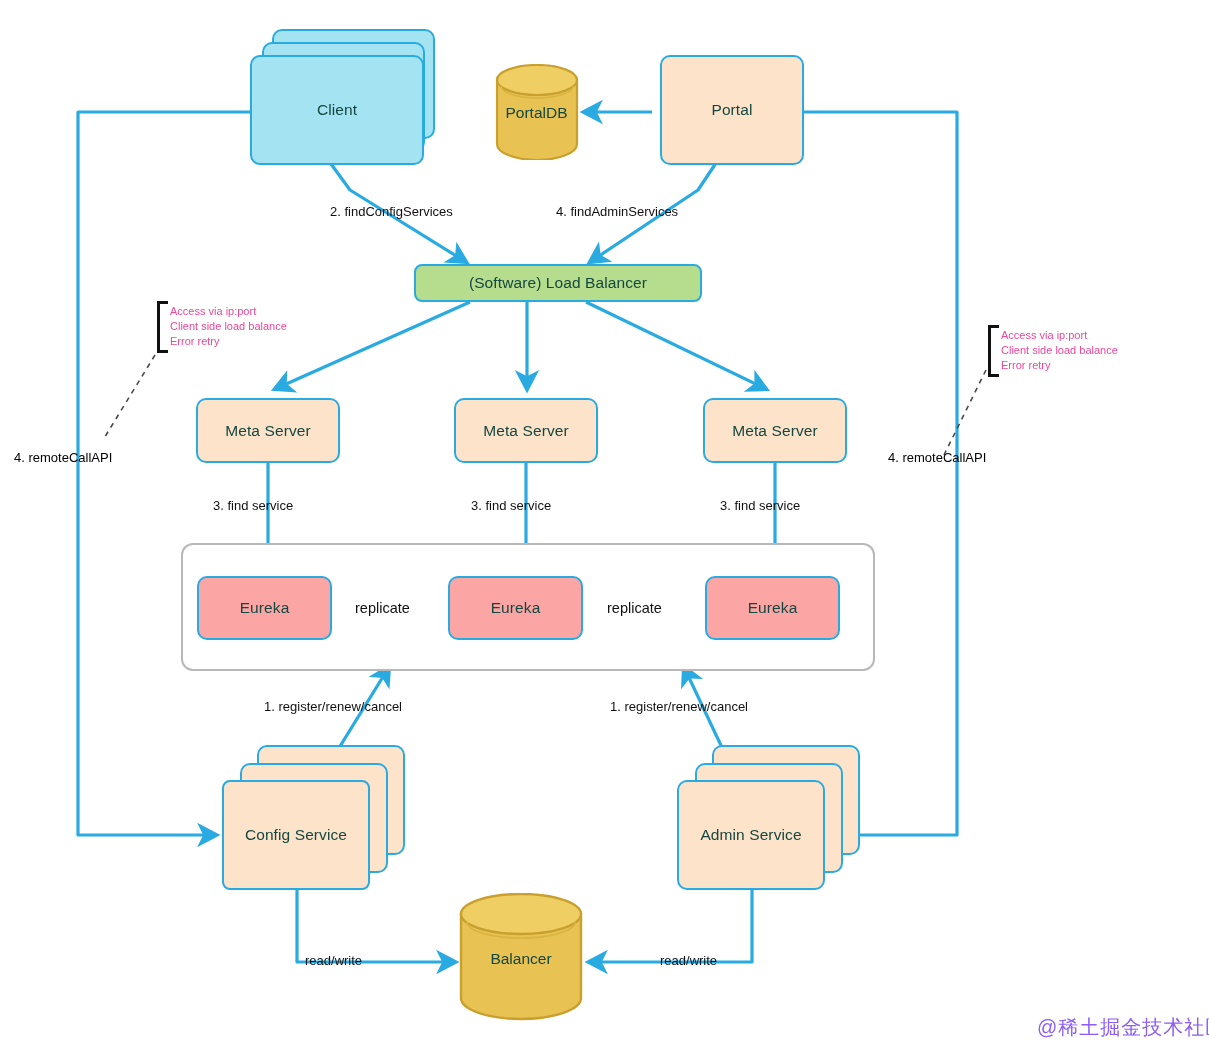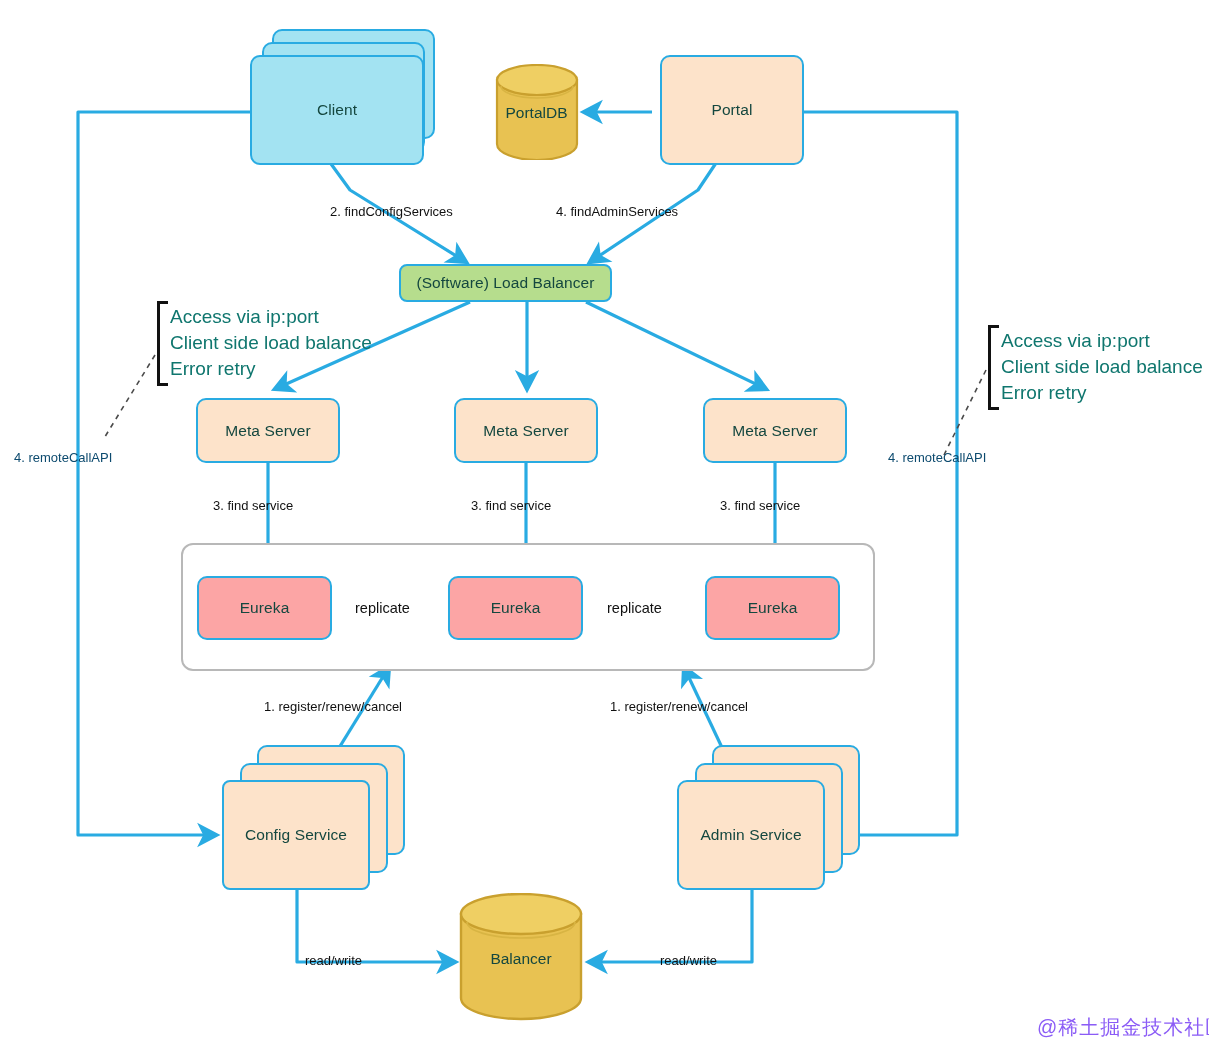--- a/index.html
+++ b/index.html
@@ -54,26 +54,26 @@
     color:#14473f;
     font-size:15.5px;
   }
   .lbl{
     position:absolute;
     color:#1f1f1f;
     font-size:13px;
     white-space:nowrap;
     line-height:1.32;
   }
-  .lbl-blue{color:#0c4a6e;}
+  .lbl-blue{color:#000000;}
   .lbl-dark{color:#111;}
   .note{
     position:absolute;
-    font-size:19px;
-    color:#0f766e;
+    font-size:11px;
+    color:#ec4899;
     line-height:1.38;
     white-space:nowrap;
   }
   .note .brk{
     position:absolute;
     left:-13px;top:-3px;
     width:11px;bottom:-3px;
     border:3px solid #111;
     border-right:none;
     box-sizing:border-box;
@@ -156,21 +156,21 @@
     <div class="cyl-label" style="top:40px;">PortalDB</div>
   </div>
 
   <div class="node peach-fill" style="left:660px;top:55px;width:144px;height:110px;">
     <span>Portal</span>
   </div>
 
   <div class="lbl lbl-dark" style="left:330px;top:203px;">2. findConfigServices</div>
   <div class="lbl lbl-dark" style="left:556px;top:203px;">4. findAdminServices</div>
 
-  <div class="node green-fill" style="left:399px;top:264px;width:213px;height:38px;border-radius:8px;">
+  <div class="node green-fill" style="left:414px;top:264px;width:288px;height:38px;border-radius:8px;">
     <span>(Software) Load Balancer</span>
   </div>
 
   <div class="note" style="left:170px;top:304px;">
     <span class="brk"></span>
     <div>Access via ip:port</div>
     <div>Client side load balance</div>
     <div>Error retry</div>
   </div>
 

